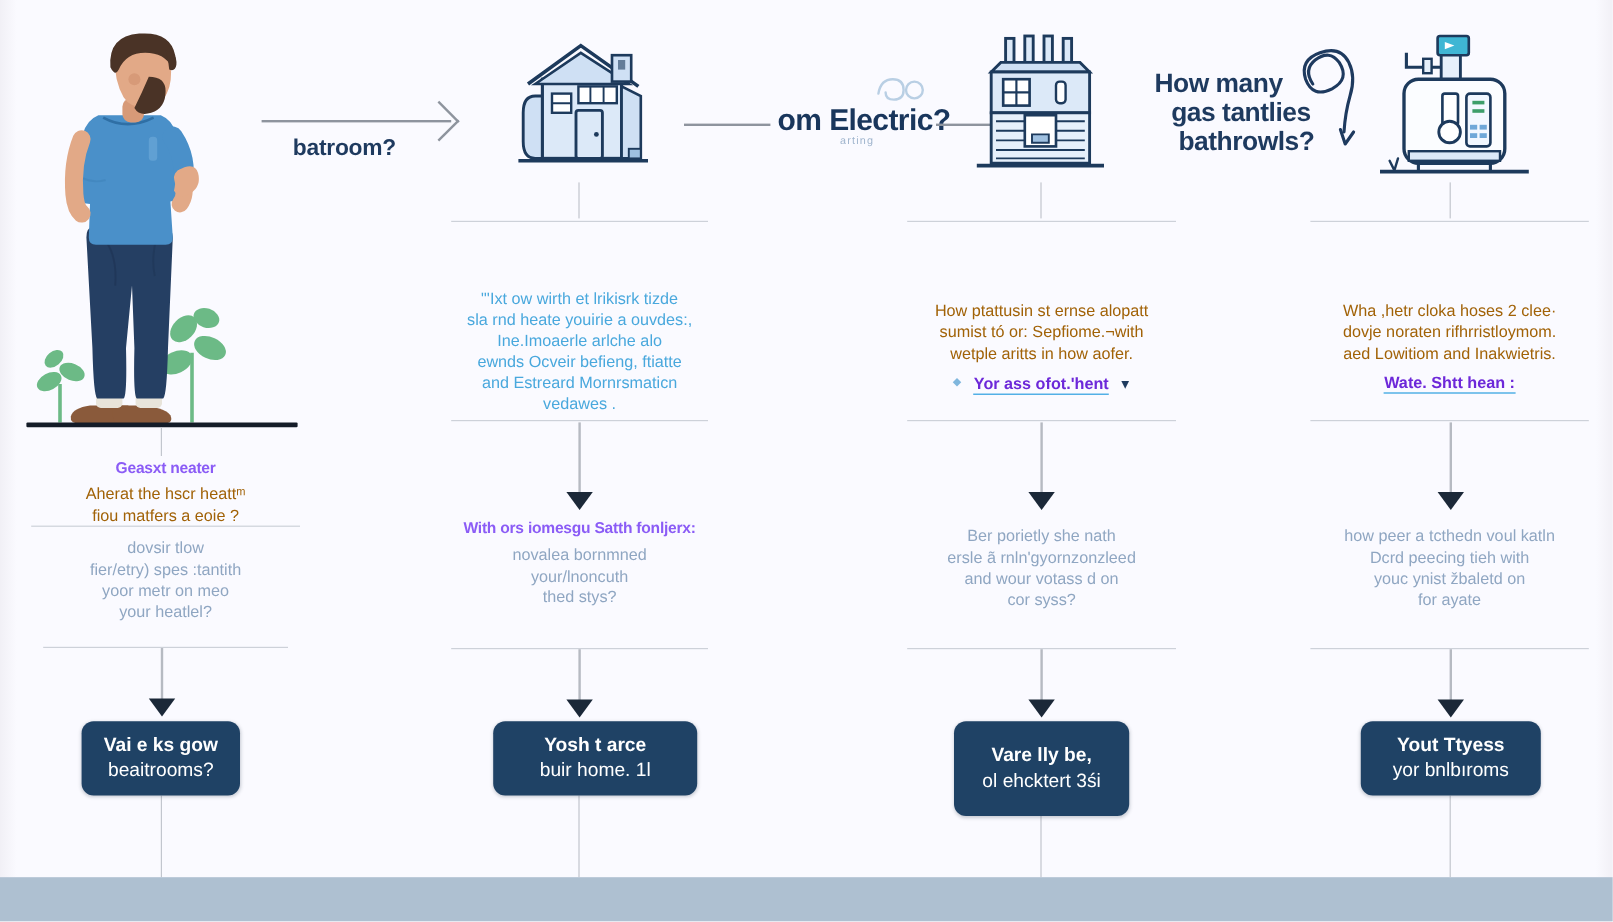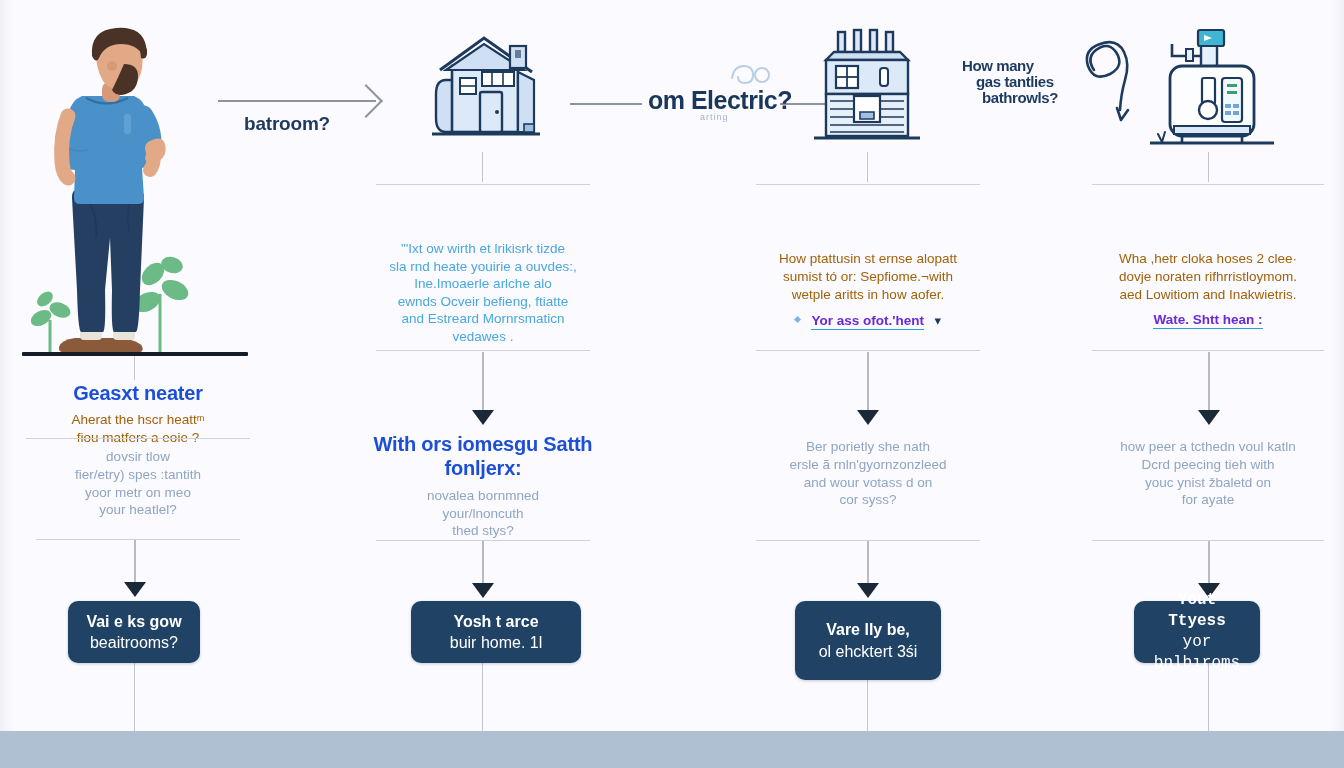--- a/index.html
+++ b/index.html
@@ -90,21 +90,21 @@
     letter-spacing: -0.5px; white-space: nowrap;
   }
   #caption-electric-sub {
     position: absolute; left: 700px; top: 112px;
     font-size: 9px; color: #9fb4cd; letter-spacing: 1px;
   }
   #electric-swirl { position: absolute; left: 730px; top: 62px; width: 40px; height: 26px; }
 
   #caption-gas {
     position: absolute; left: 962px; top: 58px;
-    font-size: 15px; font-weight: 700; color: #1e3a5f;
+    font-size: 22px; font-weight: 700; color: #1e3a5f;
     line-height: 1.08; letter-spacing: -0.4px;
   }
   #caption-gas .l2 { display:block; padding-left: 14px; }
   #caption-gas .l3 { display:block; padding-left: 20px; }
   #gas-curl { position: absolute; left: 1072px; top: 36px; width: 62px; height: 86px; }
 
   
   .v-arrow { position: absolute; width: 2px; background: #b6bac2; }
   .v-arrow::after {
     content: "";
@@ -116,23 +116,23 @@
   }
   .v-line { position: absolute; width: 1px; background: #c2c6ce; }
 
   
   .hrule { position: absolute; height: 1px; background: #cdd1d9; }
 
   
   .tblock { position: absolute; text-align: center; }
 
   .t-head {
-    font-size: 20px;
+    font-size: 13px;
     font-weight: 700;
-    color: #1d4ed8;
+    color: #8b5cf6;
     letter-spacing: -0.2px;
     margin-bottom: 6px;
   }
   .t-body {
     font-size: 13.5px;
     color: #a16207;
     line-height: 1.32;
   }
   .t-body-dim {
     font-size: 13.5px;
@@ -183,21 +183,21 @@
     padding: 10px 14px;
     box-shadow: 0 1px 3px rgba(20,35,55,.22);
     cursor: pointer;
   }
   .cta .l1 { font-weight: 700; }
   .cta .l2 { font-weight: 400; text-align: center; }
 
   #cta-1 { left: 68px;   top: 601px; width: 132px; height: 62px; }
   #cta-2 { left: 411px;  top: 601px; width: 170px; height: 62px; }
   #cta-3 { left: 795px;  top: 601px; width: 146px; height: 79px; }
-  #cta-4 { left: 1134px; top: 601px; width: 126px; height: 62px; font-family: Liberation Mono, monospace; }
+  #cta-4 { left: 1134px; top: 601px; width: 150px; height: 62px; }
 </style>
 </head>
 <body>
 
 <div id="canvas">
 
   <div class="edge-tint left"></div>
   <div class="edge-tint right"></div>
 
   <div id="hero">

